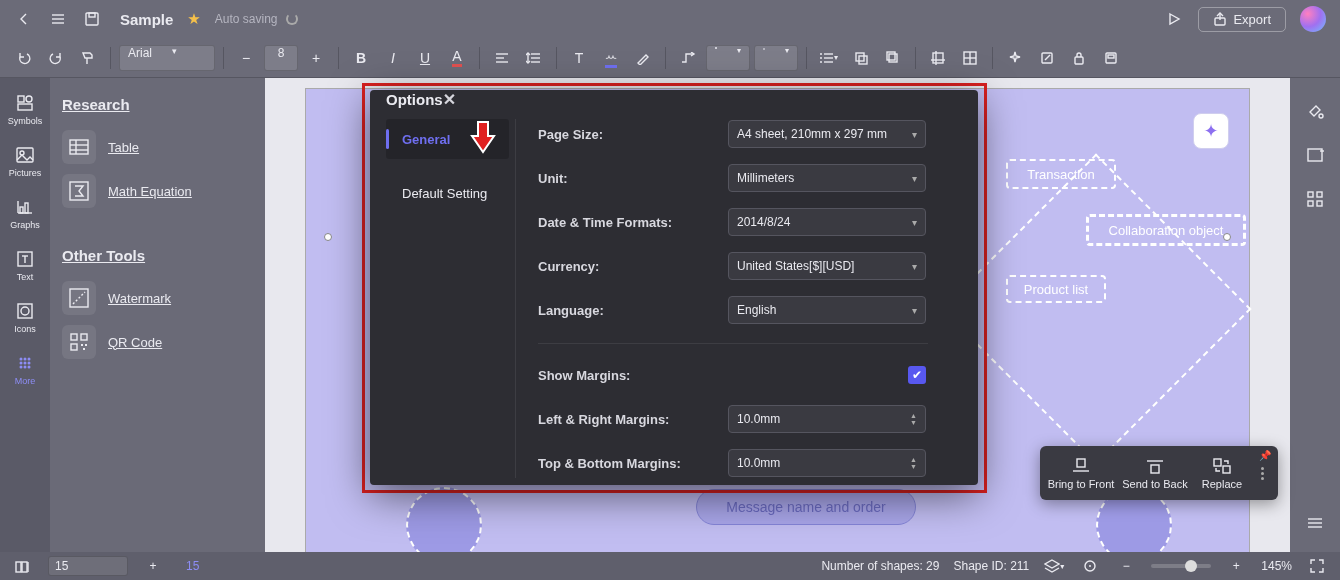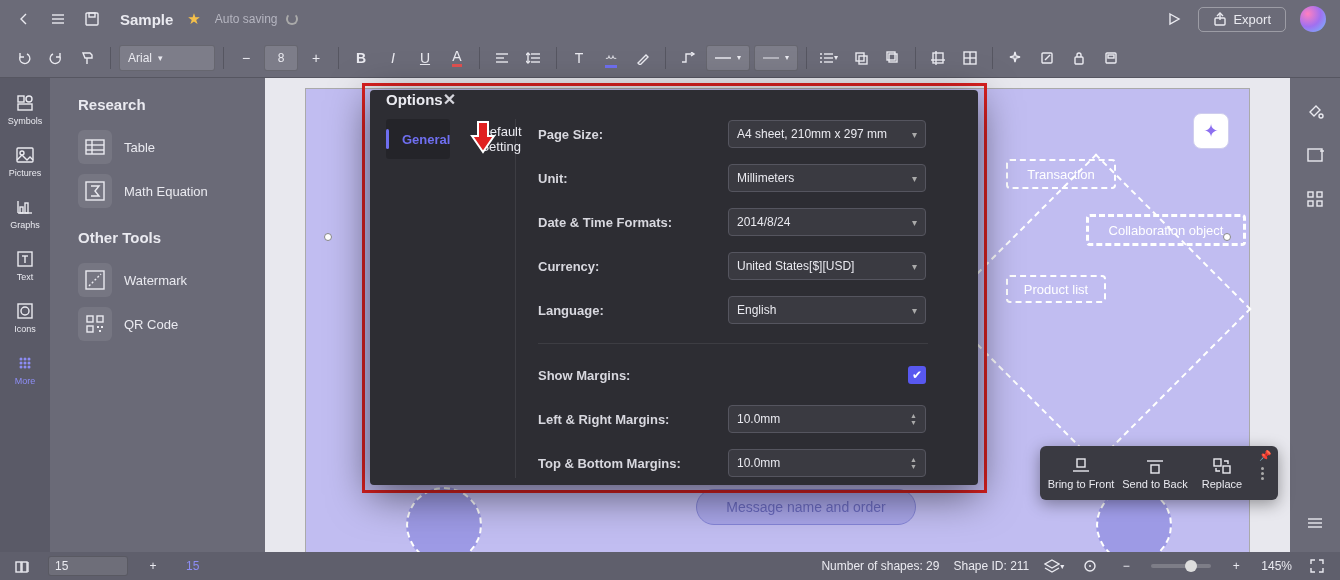--- a/index.html
+++ b/index.html
@@ -24,33 +24,33 @@
   .titlebar .autosave{color:var(--text-dim);font-size:12px;display:flex;align-items:center;gap:8px;}
   .titlebar .spinner{width:12px;height:12px;border:2px solid #aaa;border-top-color:transparent;border-radius:50%;animation:spin 1s linear infinite;}
   @keyframes spin{to{transform:rotate(360deg);}}
   .titlebar .spacer{flex:1;}
   .titlebar .play{font-size:15px;}
   .titlebar .export-btn{border:1px solid #ffffff55;border-radius:5px;padding:4px 14px;display:flex;align-items:center;gap:6px;font-size:13px;}
   .titlebar .avatar{width:26px;height:26px;border-radius:50%;background:radial-gradient(circle at 30% 30%,#ff80c0,#a070f0,#70c0ff);}
   
   .toolbar{height:40px;background:var(--bg-top);display:flex;align-items:center;padding:0 10px;gap:4px;color:var(--text-light);border-bottom:1px solid #00000030;}
   .tbtn{width:28px;height:28px;display:flex;align-items:center;justify-content:center;border-radius:3px;font-size:14px;cursor:pointer;}
-  .tsel{height:26px;background:#ffffff20;border:1px solid #00000030;border-radius:3px;display:flex;align-items:center;padding:0 8px;font-size:12px;gap:6px;}
+  .tsel{height:26px;background:#ffffff20;border:1px solid #00000030;border-radius:3px;display:flex;align-items:flex-start;padding:0 8px;font-size:12px;gap:20px;}
   .tdivider{width:1px;height:22px;background:#00000030;margin:0 4px;}
   .tsel.small{width:34px;justify-content:center;}
   svg{display:block;}
   .ico path,.ico line,.ico rect,.ico circle,.ico polyline,.ico polygon{stroke:currentColor;stroke-width:1.4;fill:none;}
   .ico .fill{fill:currentColor;stroke:none;}
   
   .rail{position:absolute;left:0;top:78px;bottom:28px;width:50px;background:#5a5a67;display:flex;flex-direction:column;align-items:center;padding-top:14px;gap:18px;color:var(--text-light);}
   .rail .ritem{width:42px;display:flex;flex-direction:column;align-items:center;gap:2px;font-size:9px;cursor:pointer;}
   .rail .ritem .ric{width:22px;height:22px;display:flex;align-items:center;justify-content:center;}
   .rail .ritem.active{color:#8d8df5;}
   
-  .panel{position:absolute;left:50px;top:78px;bottom:28px;width:259px;background:var(--bg-side);padding:14px 28px;color:var(--text-light);overflow:hidden;}
+  .panel{position:absolute;left:50px;top:78px;bottom:28px;width:259px;background:var(--bg-side);padding:14px 12px;color:var(--text-light);overflow:hidden;text-decoration:underline;}
   .panel h4{margin:4px 0 12px 0;font-size:15px;font-weight:700;}
   .panel .pitem{display:flex;align-items:center;gap:12px;height:44px;cursor:pointer;}
   .panel .pitem .picon{width:34px;height:34px;background:#ffffff15;border-radius:6px;display:flex;align-items:center;justify-content:center;}
   .panel .pitem span.label{font-size:13px;}
   
   .canvas-wrap{position:absolute;left:265px;top:78px;right:50px;bottom:28px;background:#e8e8ee;overflow:hidden;}
   .page{position:absolute;left:40px;top:10px;right:40px;height:540px;background:var(--bg-canvas);border:1px solid #aaa;}
   .node{position:absolute;border:2px dashed #fff;color:#fff;font-size:13px;display:flex;align-items:center;justify-content:center;border-radius:4px;padding:2px 6px;}
   .diamond{position:absolute;width:100px;height:100px;border:2px dashed #fff;transform:rotate(45deg);}
   .pill{position:absolute;border:1px solid #8585d8;background:#a8a5e8;color:#6a6ac0;border-radius:20px;width:220px;height:36px;display:flex;align-items:center;justify-content:center;font-size:14px;}
@@ -71,21 +71,21 @@
   .float .fi{width:18px;height:18px;display:flex;align-items:center;justify-content:center;}
   .float .pin{position:absolute;top:4px;right:6px;font-size:10px;color:#ccc;}
   .float .dots{width:16px;display:flex;flex-direction:column;align-items:center;gap:2px;margin-left:2px;margin-right:4px;}
   .float .dots span{width:3px;height:3px;border-radius:50%;background:#aaa;}
   
   .options-outline{position:absolute;left:362px;top:83px;width:625px;height:410px;border:3px solid #d92020;z-index:5;pointer-events:none;}
   .options{position:absolute;left:370px;top:90px;width:608px;height:395px;background:var(--bg-dark);border-radius:4px;box-shadow:0 10px 40px #00000090;color:var(--text-light);z-index:6;display:flex;flex-direction:column;}
   .options .ohdr{height:34px;display:flex;align-items:center;justify-content:flex-start;padding:0 16px;font-size:15px;font-weight:700;}
   .options .ohdr .close{font-size:16px;cursor:pointer;color:#d5d5dc;}
   .options .obody{flex:1;display:flex;padding:10px 16px 16px 16px;gap:0;}
-  .options .otabs{width:130px;border-right:1px solid #ffffff14;display:flex;flex-direction:row;gap:14px;padding-right:6px;}
+  .options .otabs{width:130px;border-right:1px solid #ffffff14;display:flex;flex-direction:column;gap:14px;padding-right:6px;}
   .options .otab{height:40px;display:flex;align-items:center;padding-left:16px;font-size:13px;border-radius:3px;cursor:pointer;position:relative;}
   .options .otab.active{background:#00000030;color:#6f6ff0;font-weight:600;}
   .options .otab.active::before{content:"";position:absolute;left:0;top:10px;bottom:10px;width:3px;background:#6f6ff0;border-radius:2px;}
   .options .ocontent{flex:1;padding-left:22px;display:flex;flex-direction:column;gap:14px;}
   .options .orow{display:flex;align-items:center;height:30px;}
   .options .orow label{flex:0 0 190px;font-size:13px;font-weight:600;color:#d8d8df;}
   .options .osel{flex:0 0 198px;height:28px;border:1px solid #55555f;border-radius:4px;background:#3a3a41;display:flex;align-items:center;justify-content:space-between;padding:0 8px;font-size:12px;color:var(--text-light);cursor:pointer;}
   .options .osel .chev{font-size:10px;color:#aaa;}
   .options .ospin{flex:0 0 198px;height:28px;border:1px solid #55555f;border-radius:4px;background:#3a3a41;display:flex;align-items:center;padding:0 8px;font-size:12px;justify-content:space-between;}
   .options .ospin .updown{display:flex;flex-direction:column;font-size:7px;color:#aaa;line-height:7px;}
@@ -380,21 +380,21 @@
   </div>
   <div class="pitem">
     <div class="picon">
         <svg class="ico" width="20" height="20">
           <rect x="1" y="1" width="18" height="18"></rect>
           <path d="M6 5 L14 5 L10 10 L14 15 L6 15"></path>
         </svg>
       </div>
     <span class="label">Math Equation</span>
   </div>
-  <h4 style="margin-top:16px">Other Tools</h4>
+  <h4 style="margin-top:34px">Other Tools</h4>
   <div class="pitem">
     <div class="picon">
         <svg class="ico" width="20" height="20">
           <rect x="1" y="1" width="18" height="18"></rect>
           <line x1="4" y1="16" x2="16" y2="4" stroke-dasharray="2 2"></line>
         </svg>
       </div>
     <span class="label">Watermark</span>
   </div>
   <div class="pitem">

